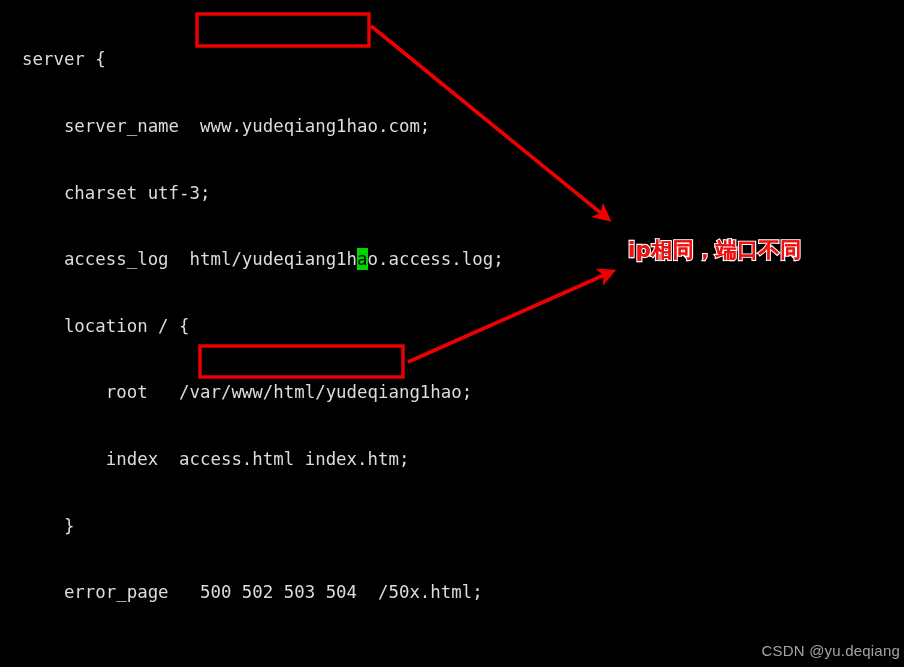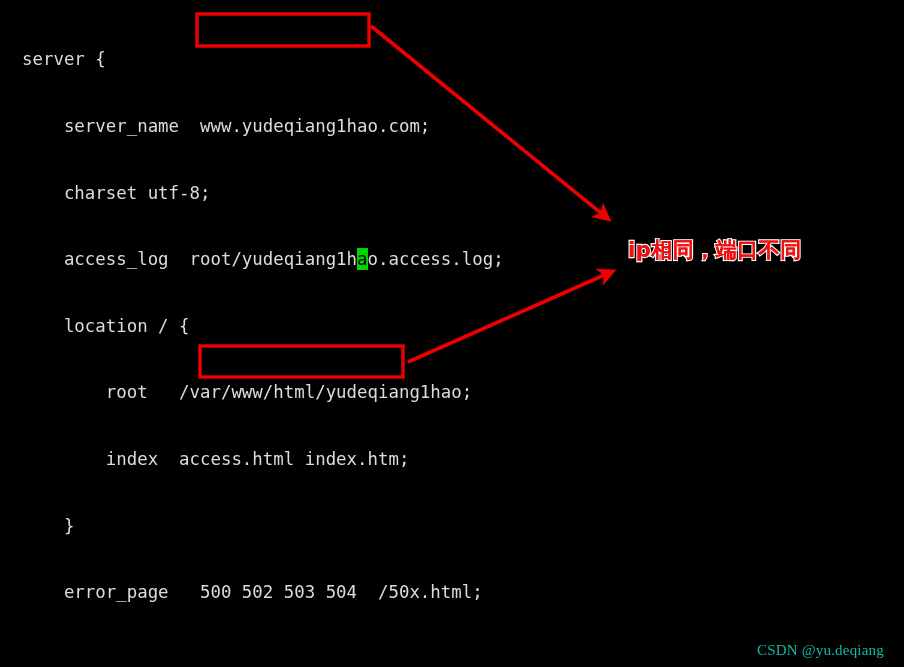--- a/index.html
+++ b/index.html
@@ -77,38 +77,38 @@
     font-size: 21px;
     font-weight: bold;
     color: #ee1111;
     letter-spacing: 0.5px;
     white-space: nowrap;
   }
 
   
   #watermark {
     position: absolute;
-    right: 20px;
+    right: 4px;
     bottom: 8px;
-    color: #14b8a6;
-    font-family: Liberation Serif, serif;
+    color: #a3a3a3;
+    font-family: Liberation Sans, sans-serif;
     font-size: 15px;
     letter-spacing: 0.2px;
   }
 </style>
 </head>
 <body>
 
 <div id="screen">
 
   <div id="code">
     <div class="ln" style="padding-left:22px">server {</div>
     <div class="ln">    server_name  www.yudeqiang1hao.com;</div>
-    <div class="ln">    charset utf-8;</div>
-    <div class="ln"><span>    access_log  root/yudeqiang1h</span><span class="cursor">a</span><span>o.access.log;</span></div>
+    <div class="ln">    charset utf-3;</div>
+    <div class="ln"><span>    access_log  html/yudeqiang1h</span><span class="cursor">a</span><span>o.access.log;</span></div>
     <div class="ln">    location / {</div>
     <div class="ln">        root   /var/www/html/yudeqiang1hao;</div>
     <div class="ln">        index  access.html index.htm;</div>
     <div class="ln">    }</div>
     <div class="ln">    error_page   500 502 503 504  /50x.html;</div>
     
     
     
     
     

